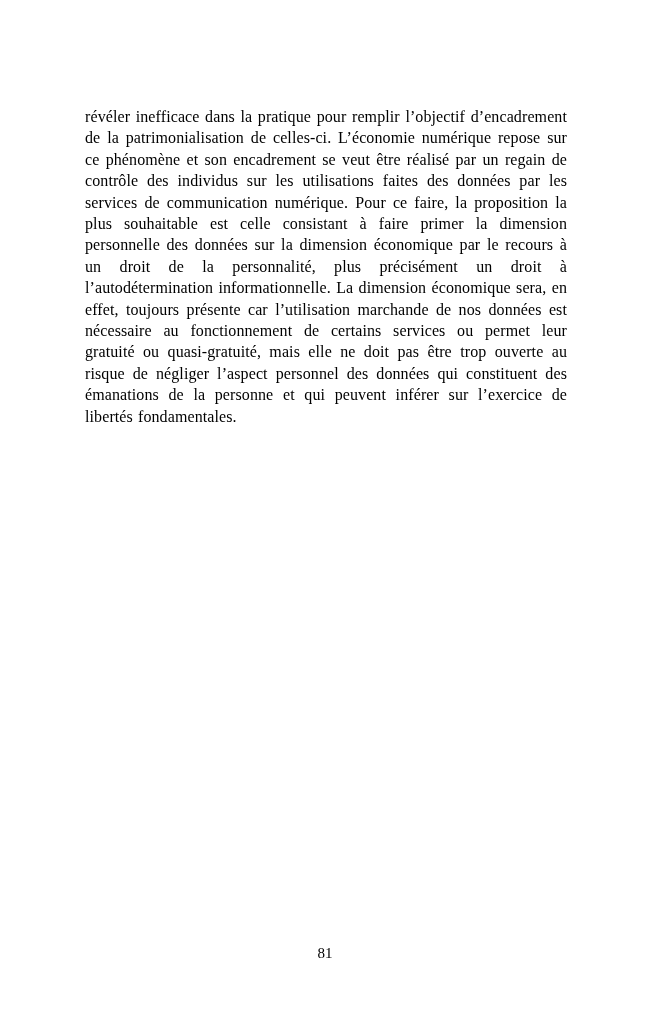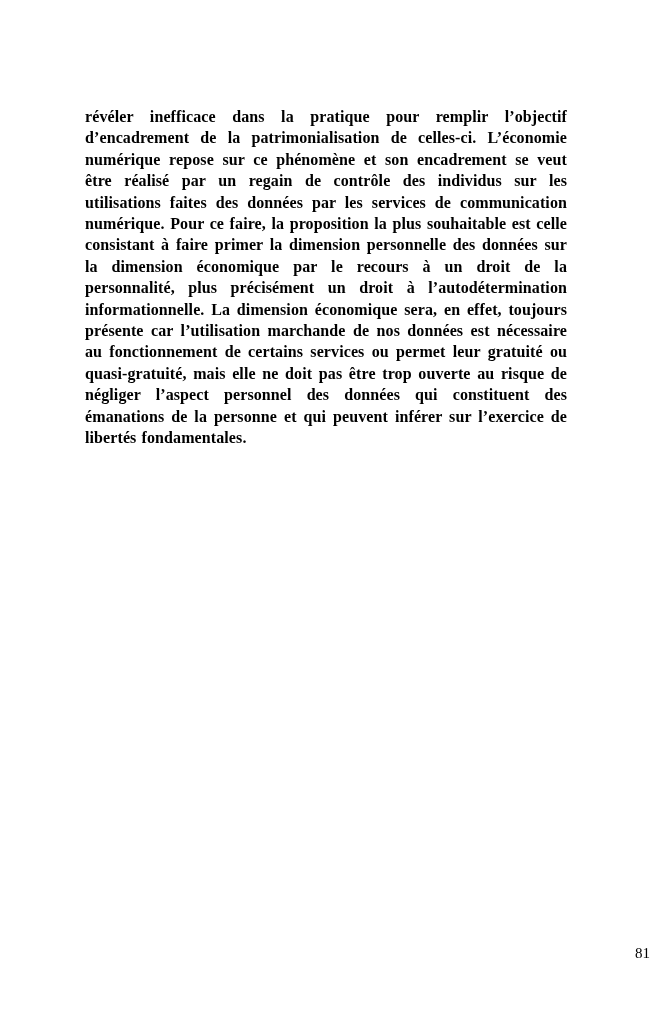--- a/index.html
+++ b/index.html
@@ -20,28 +20,27 @@
     position: absolute;
     top: 90px;
     left: 85px;
     width: 482px;
     font-size: 16px;
     line-height: 21.4px;
     text-align: justify;
     text-justify: inter-word;
     letter-spacing: 0.1px;
     word-spacing: 1px;
-    font-weight: bold;
   }
   .page-number {
     position: absolute;
     bottom: 74px;
     left: 0;
     width: 100%;
-    text-align: right;
+    text-align: center;
     font-size: 15px;
   }
 </style>
 </head>
 <body>
 
 <div class="page">
   <p class="body-text">révéler inefficace dans la pratique pour remplir l’objectif d’encadrement de la patrimonialisation de celles-ci. L’économie numérique repose sur ce phénomène et son encadrement se veut être réalisé par un regain de contrôle des individus sur les utilisations faites des données par les services de communication numérique. Pour ce faire, la proposition la plus souhaitable est celle consistant à faire primer la dimension personnelle des données sur la dimension économique par le recours à un droit de la personnalité, plus précisément un droit à l’autodétermination informationnelle. La dimension économique sera, en effet, toujours présente car l’utilisation marchande de nos données est nécessaire au fonctionnement de certains services ou permet leur gratuité ou quasi-gratuité, mais elle ne doit pas être trop ouverte au risque de négliger l’aspect personnel des données qui constituent des émanations de la personne et qui peuvent inférer sur l’exercice de libertés fondamentales.</p>
   <div class="page-number">81</div>
 </div>

